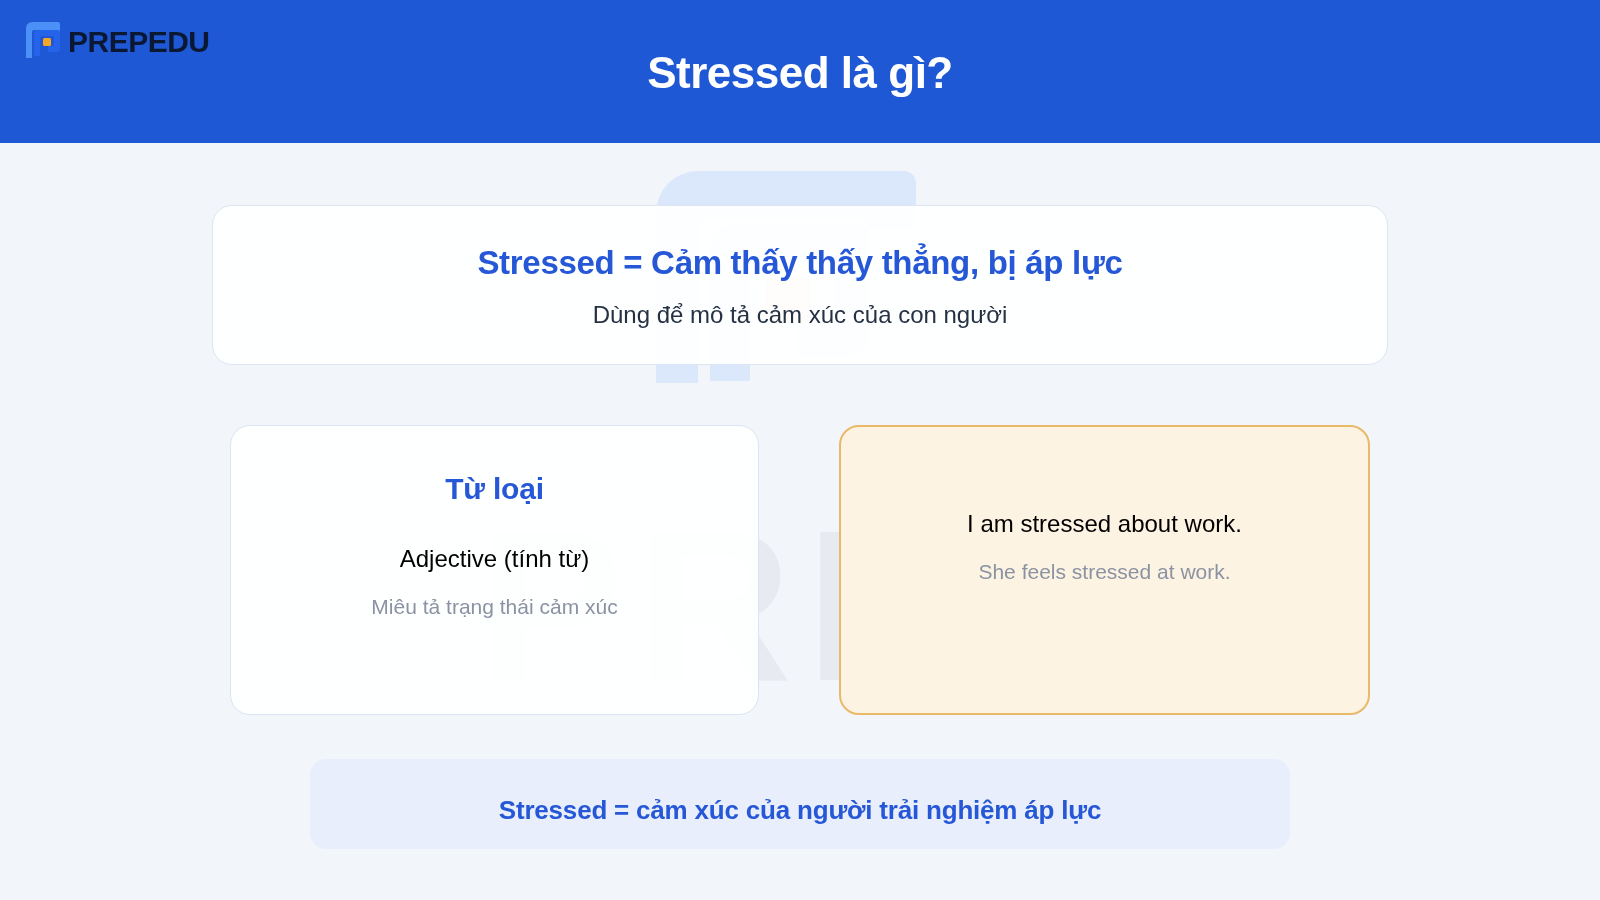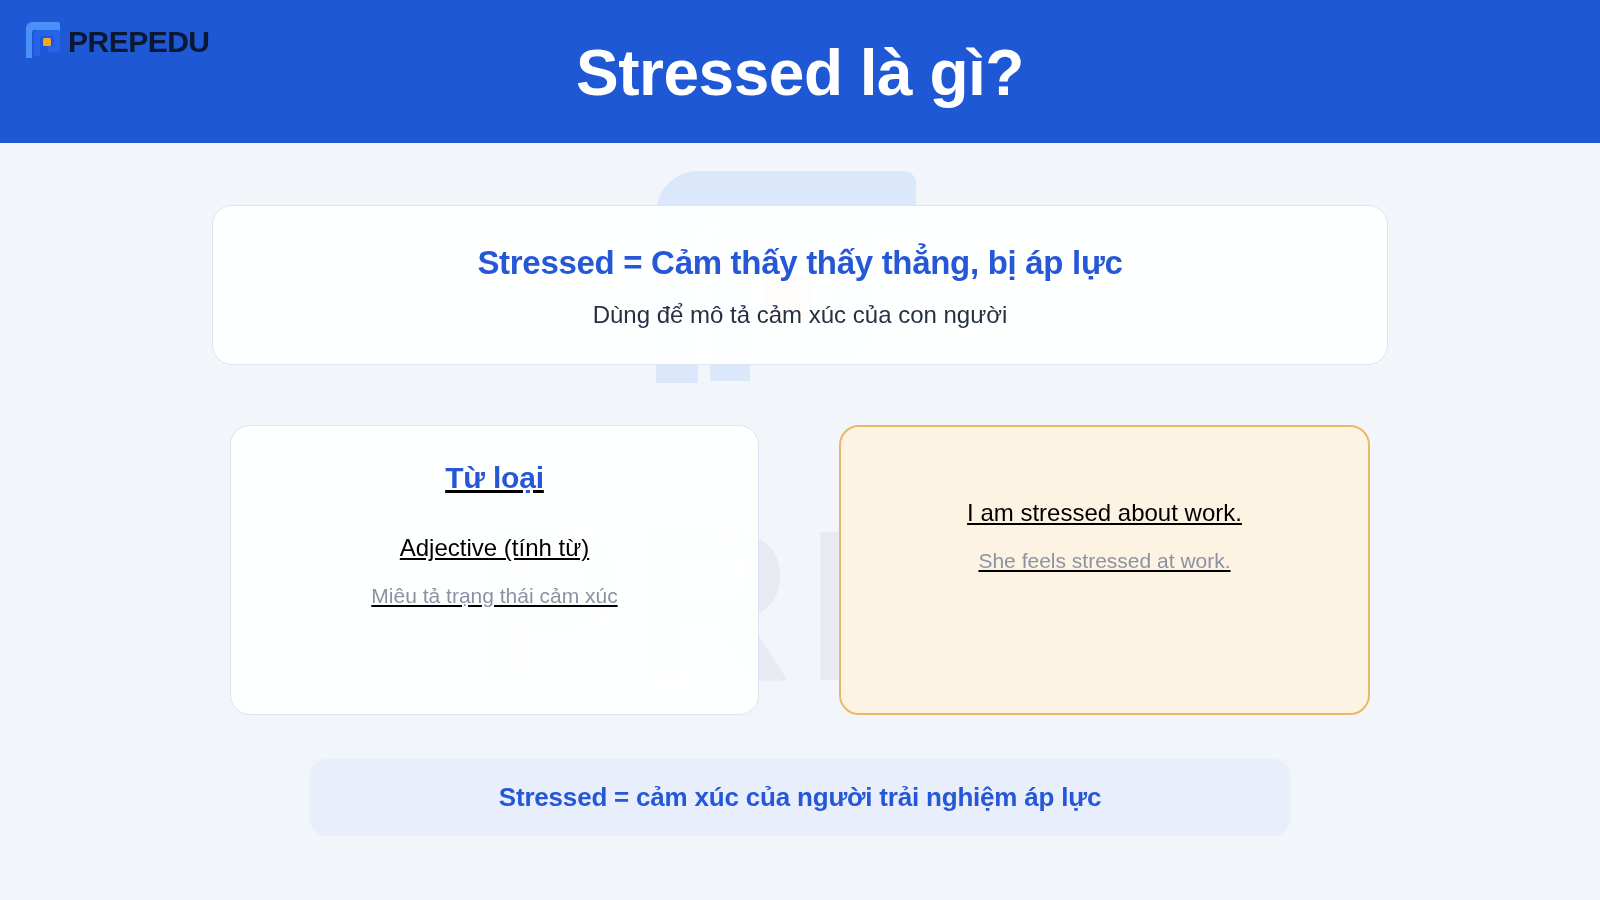--- a/index.html
+++ b/index.html
@@ -48,21 +48,21 @@
     font-weight: bold;
     letter-spacing: -0.5px;
     color: #0a1833;
     line-height: 1;
   }
 
   .page-title {
     width: 100%;
     text-align: center;
     color: #ffffff;
-    font-size: 64px;
+    font-size: 44px;
     font-weight: bold;
     letter-spacing: -0.5px;
     line-height: 1.1;
     padding-top: 4px;
   }
 
   
   .watermark-layer {
     position: absolute;
     inset: 143px 0 0 0;
@@ -135,23 +135,22 @@
   .columns {
     width: 1140px;
     margin: 60px auto 0;
     display: flex;
     gap: 80px;
   }
 
   .col-card {
     flex: 1 1 0;
     height: 290px;
-    padding: 34px 24px 0;
-    text-align: center;
-    text-decoration: underline;
+    padding: 45px 24px 0;
+    text-align: center;
   }
 
   .col-card.word-type {
     background: rgba(255, 255, 255, 0.92);
     border: 1px solid #dbe4f2;
   }
 
   .col-card.example {
     background: #fdf3e2;
     border: 2px solid #e9b96a;
@@ -190,20 +189,21 @@
     padding: 22px 20px;
     text-align: center;
   }
 
   .summary-text {
     font-size: 26px;
     font-weight: bold;
     color: #2557d6;
     line-height: 1.25;
     letter-spacing: -0.2px;
+    margin-top: 13px;
   }
 </style>
 </head>
 <body>
 
 <header class="header">
 
   <div class="brand">
     <span class="brand-mark">
       <svg width="44" height="44" viewBox="0 0 44 44" aria-hidden="true">

